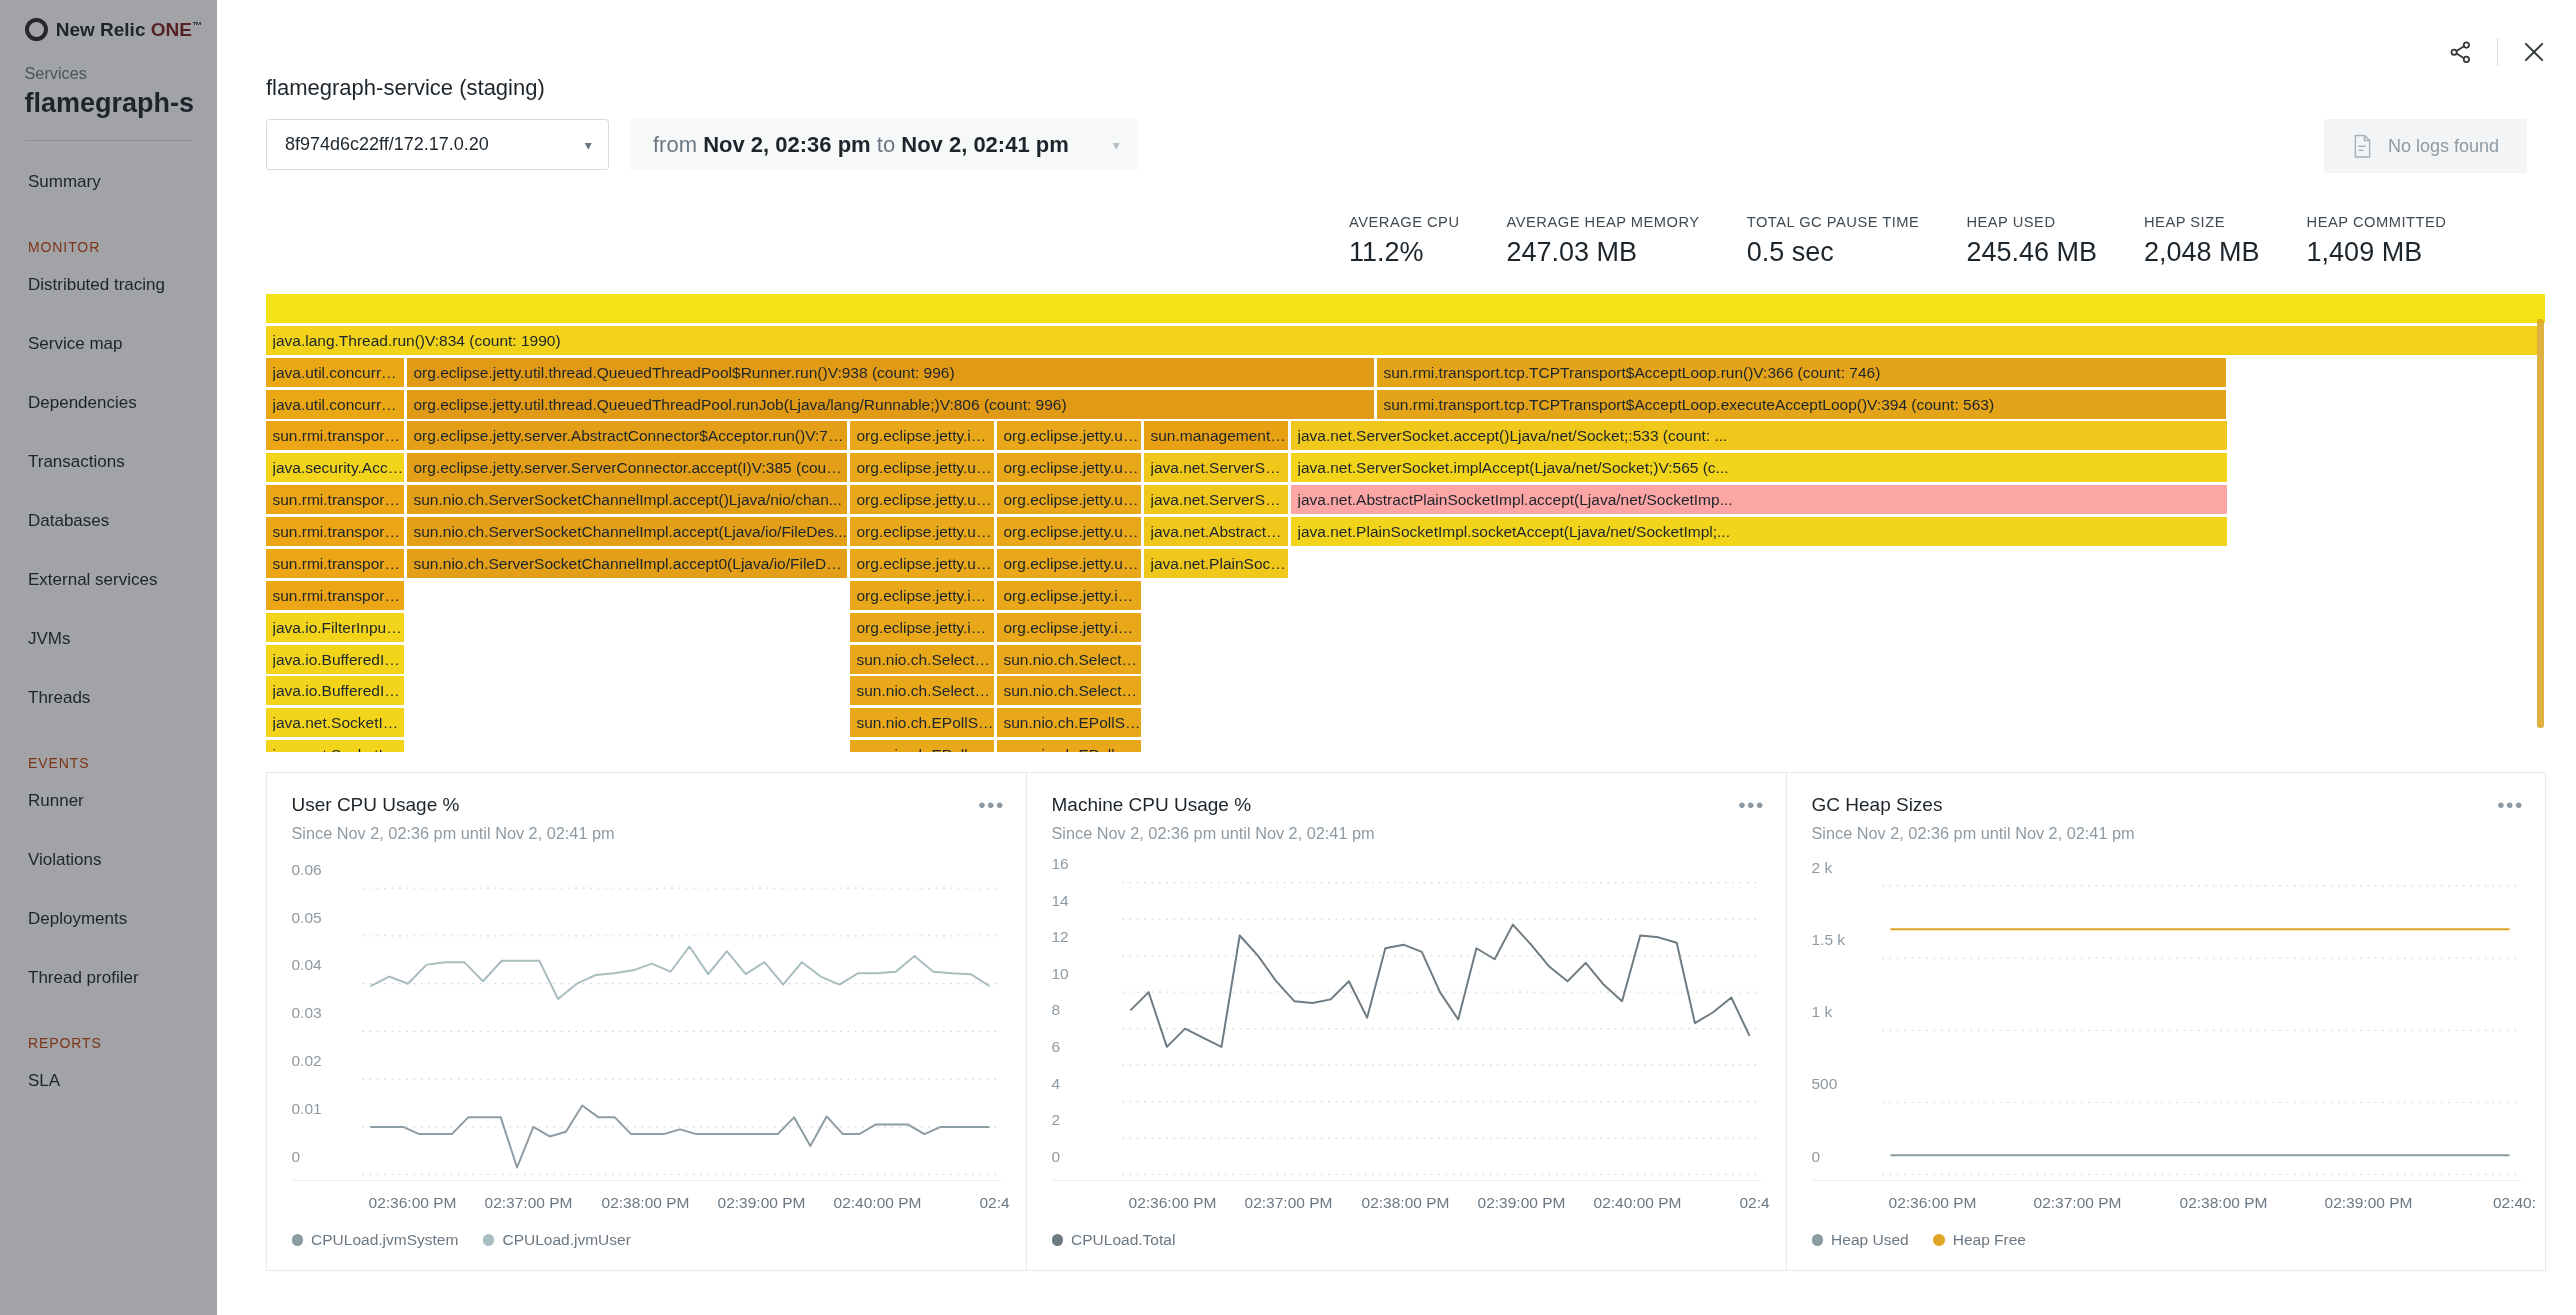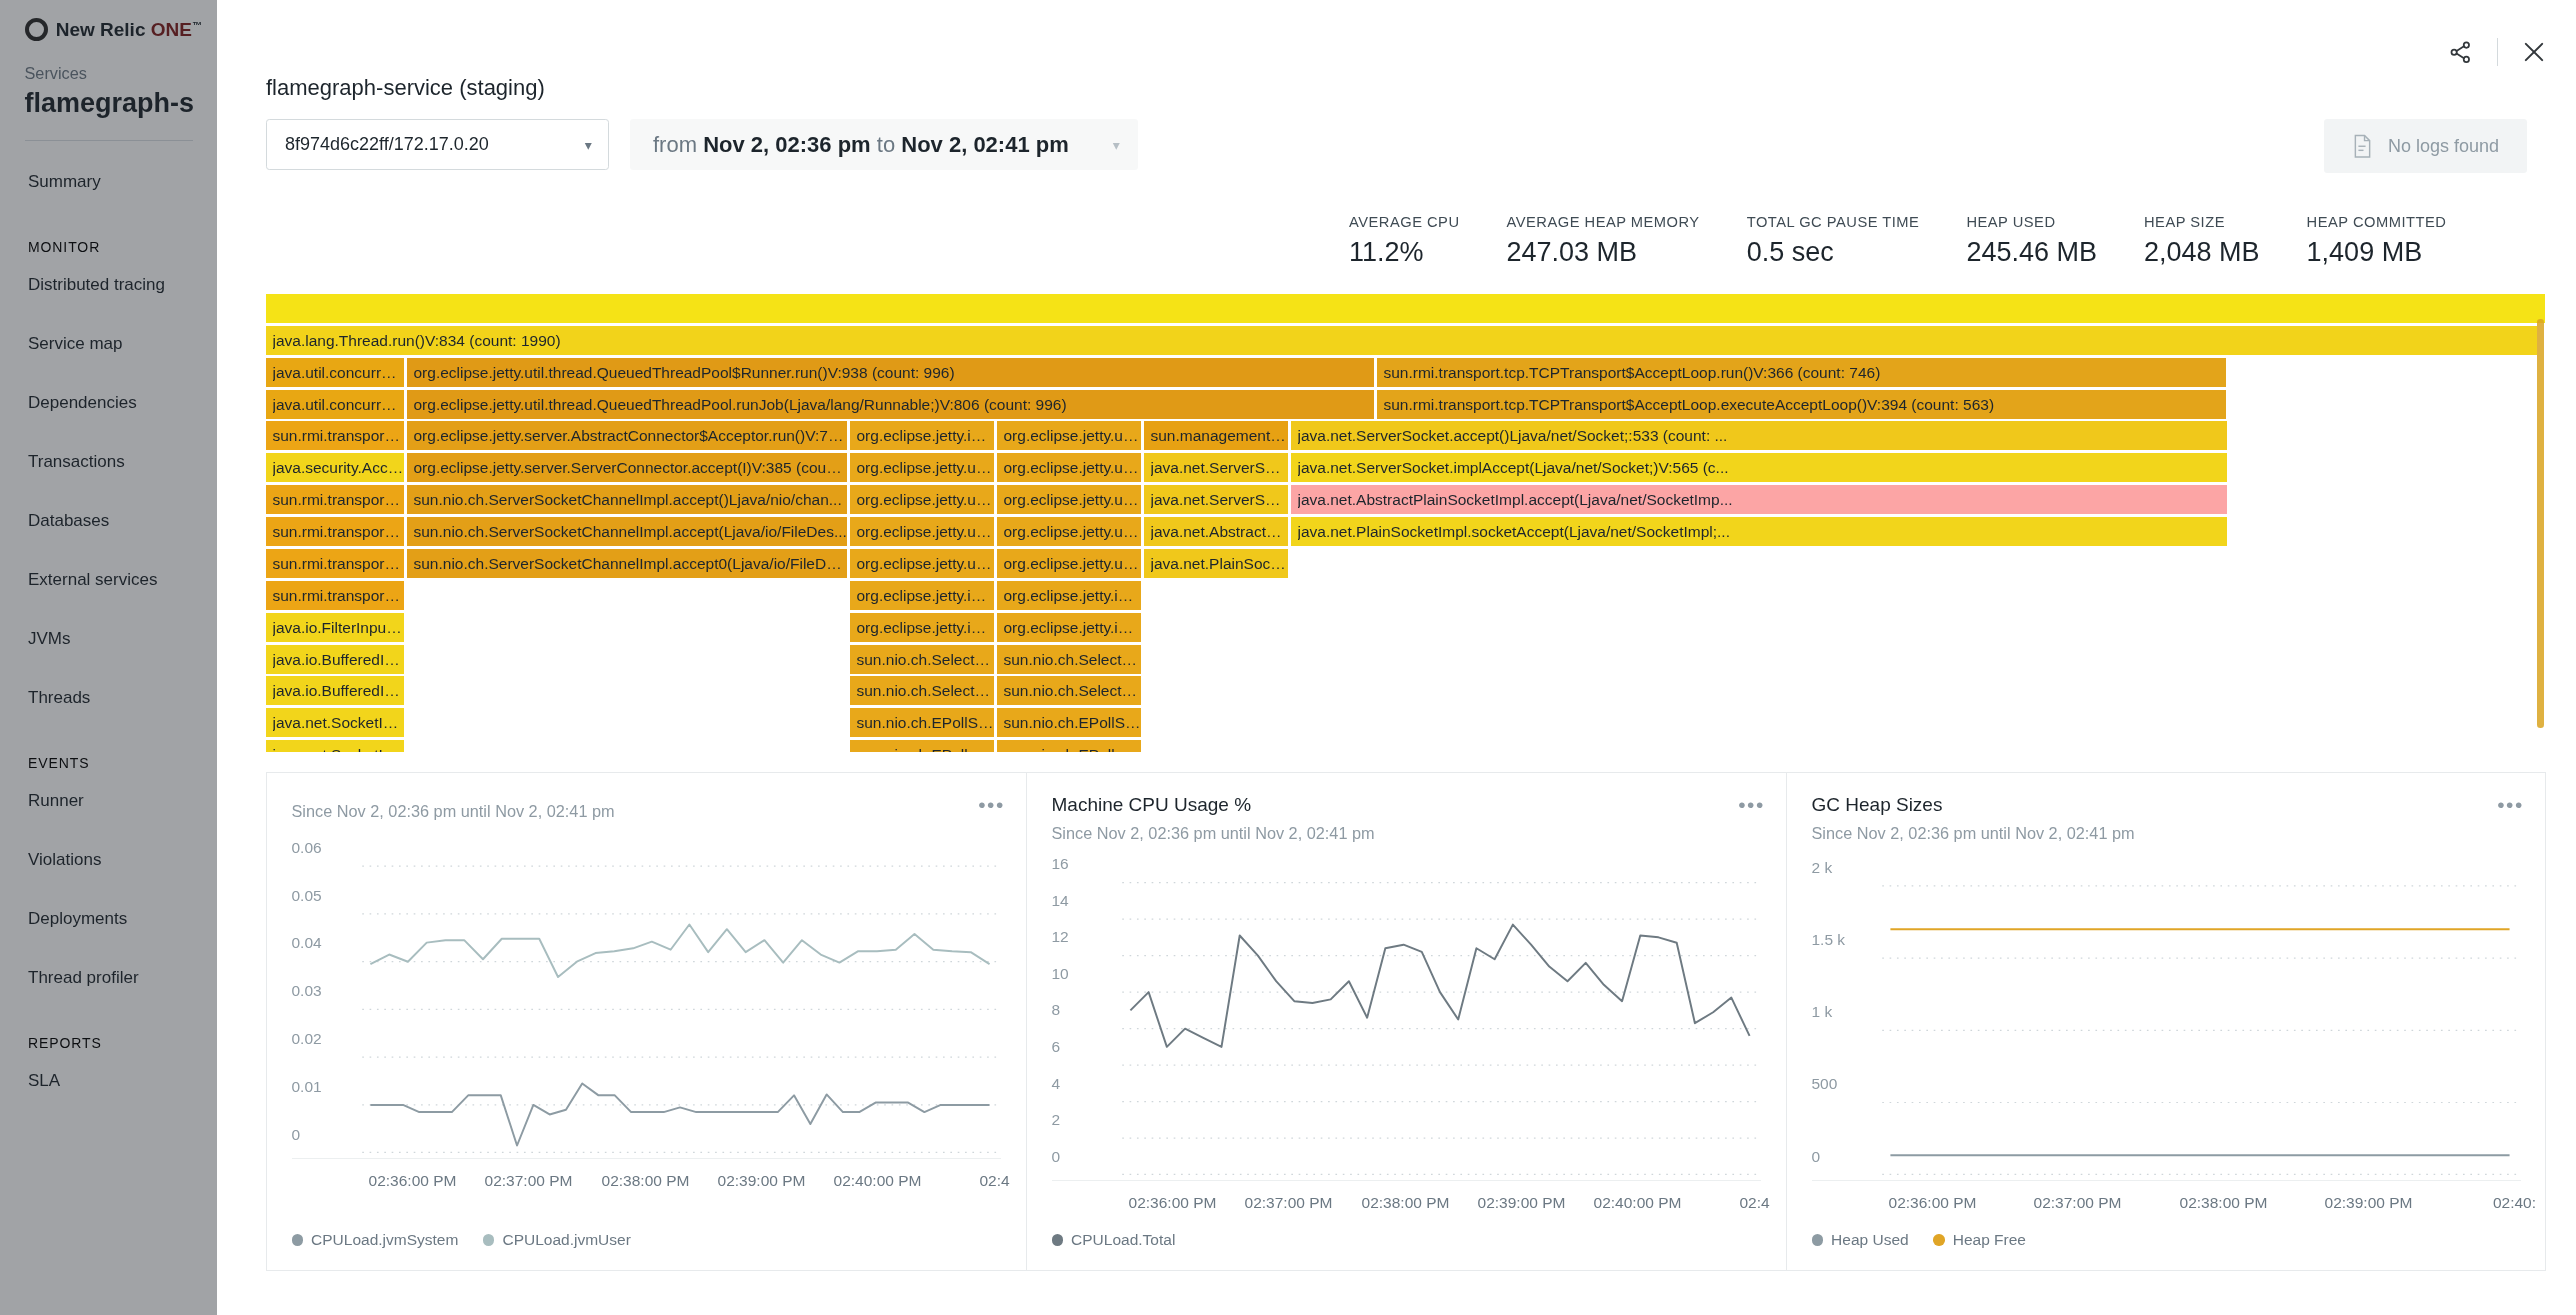--- a/index.html
+++ b/index.html
@@ -39,21 +39,21 @@
   }
   .svc-name {
     padding: 4.9px 0 0 24.5px; font-size: 27px; font-weight: bold; color: #1d252c;
     white-space: nowrap;
   }
   .sb-divider {
     margin: 21px 24.5px 0 24.5px; height: 0.8px; background: #d9dfe3;
   }
   .sb-group-label {
     padding: 28px 2px 0 28px; font-size: 14px; letter-spacing: 0.9px;
-    color: #000000; text-transform: uppercase;
+    color: #c2410c; text-transform: uppercase;
   }
   .sb-item {
     padding: 0 0 0 28px; font-size: 17px; color: #1d252c;
     height: 59px; line-height: 59px; white-space: nowrap; cursor: pointer;
   }
   .sb-item.first-after-divider { margin-top: 11.4px; }
 
   
   #scrim {
     position: absolute; left: 0; top: 0; width: 2576px; height: 1316px;
@@ -488,20 +488,21 @@
           <span></span>
         </div>
       </div>
     <div class="flame-scroll">
         <div class="thumb"></div>
       </div>
   </div>
 
   <div id="charts">
       <div class="chart-card">
+        <div class="chart-title">User CPU Usage %</div>
         <div class="chart-sub">Since Nov 2, 02:36 pm until Nov 2, 02:41 pm</div>
         <div class="kebab">•••</div>
         <div class="plot">
           <svg width="709" height="311" viewBox="0 0 868 380">
             <line x1="86" x2="868" y1="379.5" y2="379.5" stroke="#cfd6da" stroke-width="1.5" stroke-dasharray="2 7"></line>
             <line x1="86" x2="868" y1="321.53846153846155" y2="321.53846153846155" stroke="#cfd6da" stroke-width="1.5" stroke-dasharray="2 7"></line>
             <line x1="86" x2="868" y1="263.0769230769231" y2="263.0769230769231" stroke="#cfd6da" stroke-width="1.5" stroke-dasharray="2 7"></line>
             <line x1="86" x2="868" y1="204.6153846153846" y2="204.6153846153846" stroke="#cfd6da" stroke-width="1.5" stroke-dasharray="2 7"></line>
             <line x1="86" x2="868" y1="146.15384615384613" y2="146.15384615384613" stroke="#cfd6da" stroke-width="1.5" stroke-dasharray="2 7"></line>
             <line x1="86" x2="868" y1="87.69230769230768" y2="87.69230769230768" stroke="#cfd6da" stroke-width="1.5" stroke-dasharray="2 7"></line>

